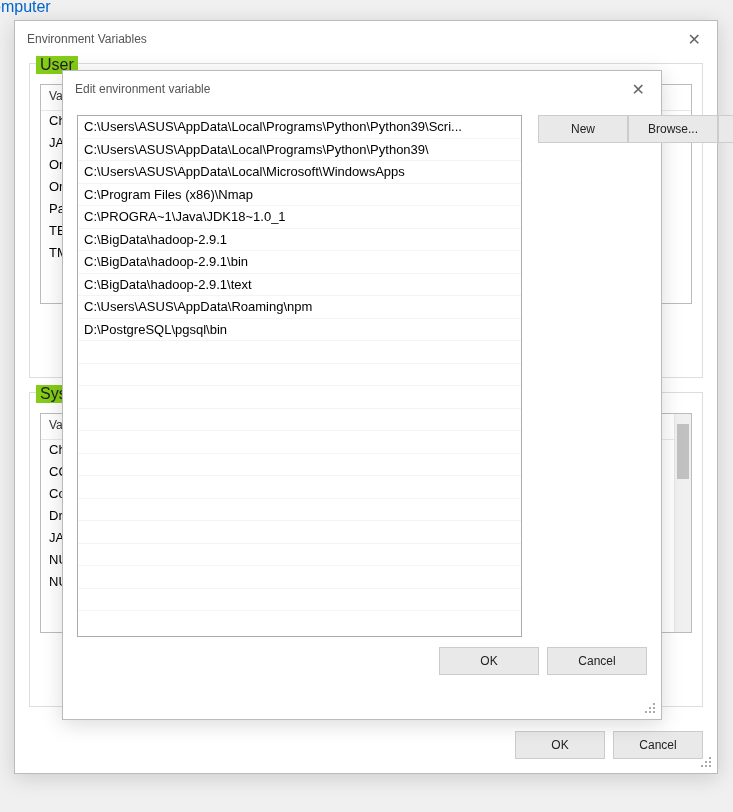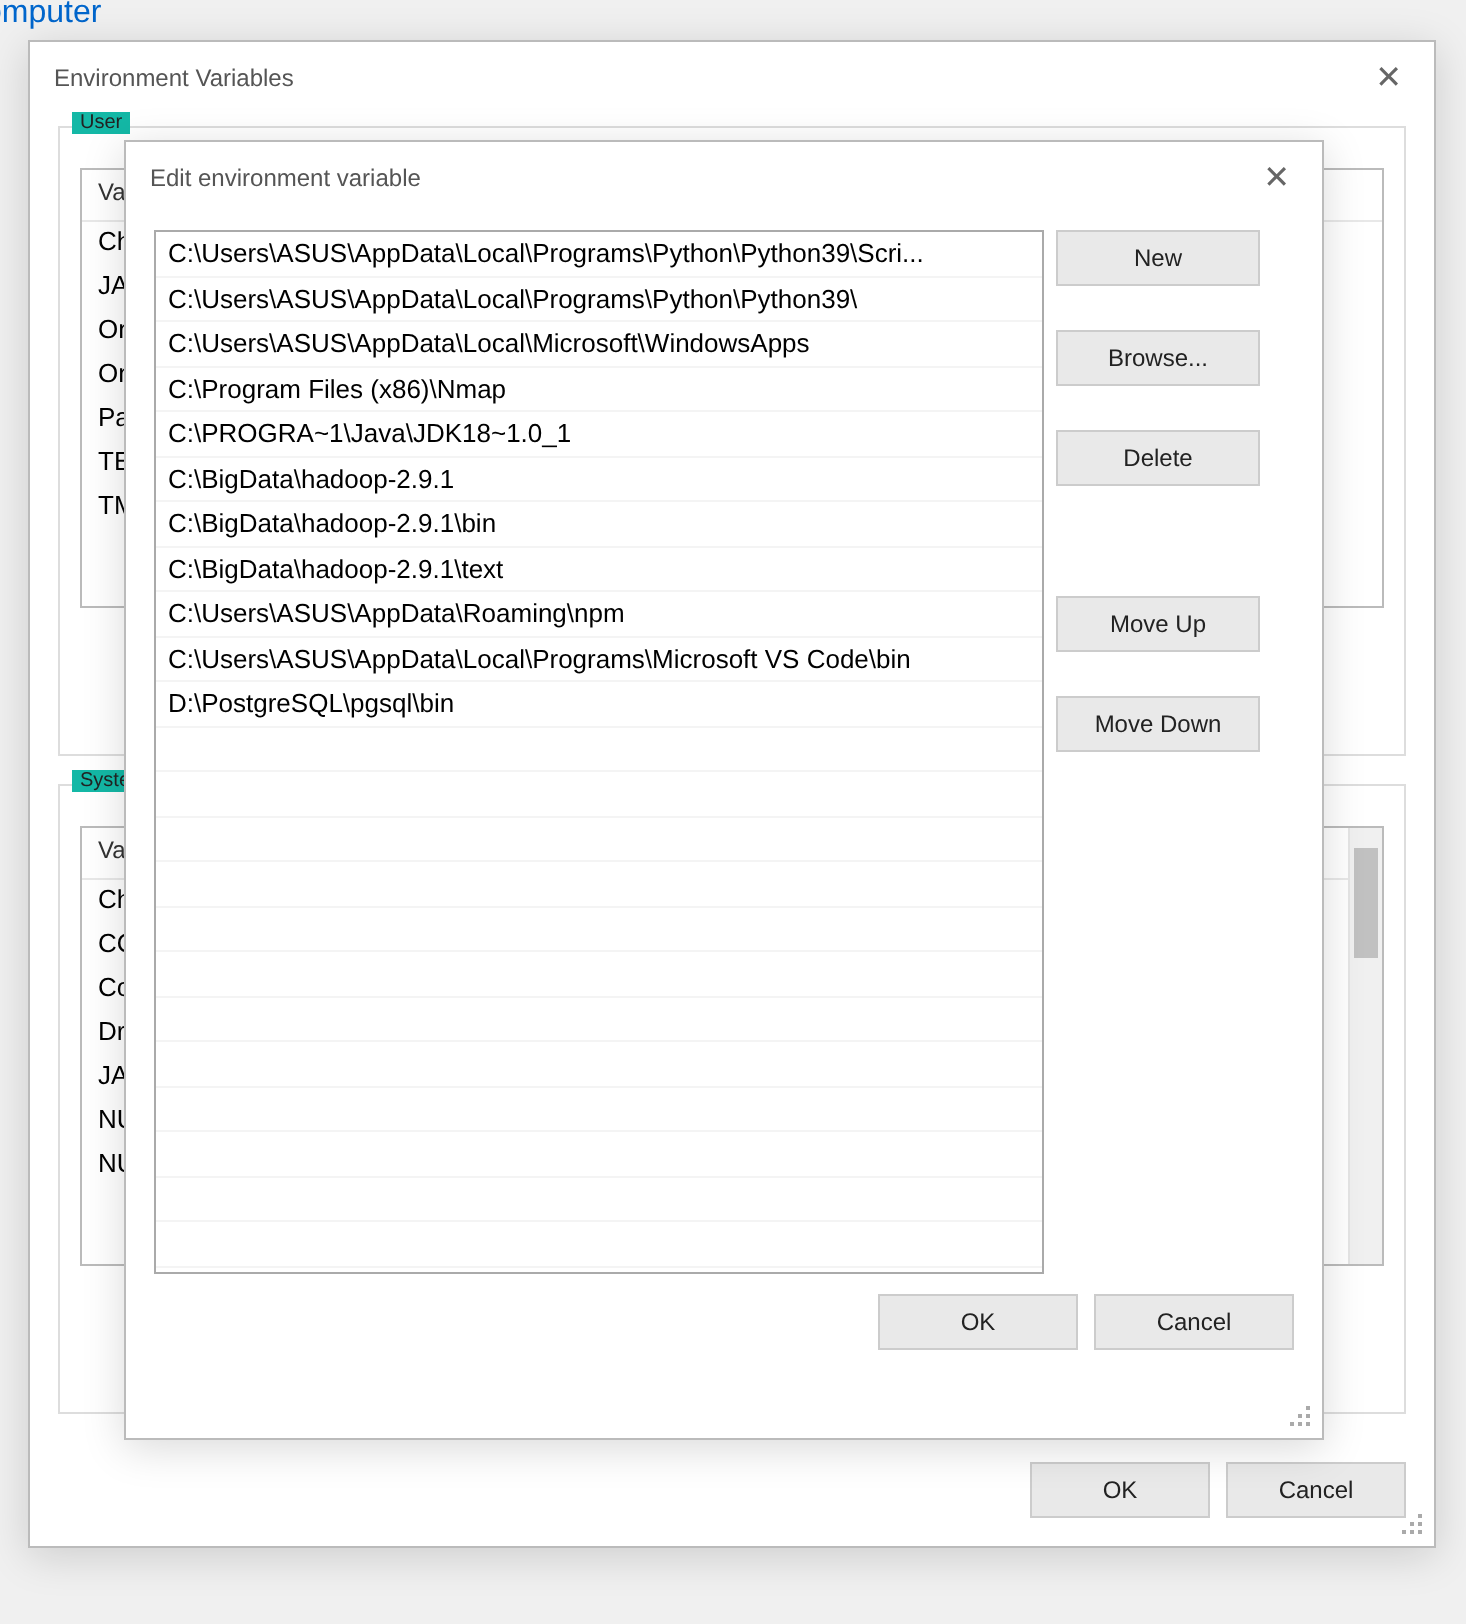--- a/index.html
+++ b/index.html
@@ -53,23 +53,23 @@
     .groupbox {
       border: 1px solid #ddd;
       padding: 10px 10px 12px 10px;
       margin-bottom: 14px;
       position: relative;
     }
     .groupbox-label {
       position: absolute;
       top: -8px;
       left: 6px;
-      background: #14b8a6;
+      background: #84cc16;
       padding: 0 4px;
-      font-size: 10px;
+      font-size: 16px;
       color: #222;
     }
     .var-list {
       border: 1px solid #bbb;
       background: #fff;
       height: 200px;
       overflow: hidden;
       margin-top: 10px;
       font-size: 13px;
       position: relative;
@@ -166,42 +166,42 @@
       left: 62px;
       top: 70px;
       width: 600px;
       height: 650px;
     }
     #edit-dialog .dialog-body {
       padding: 12px 14px 14px 14px;
     }
     .edit-layout {
       display: flex;
-      gap: 6px;
+      gap: 16px;
       align-items: flex-start;
     }
     .path-list {
       border: 1px solid #aaa;
       background: #fff;
       width: 445px;
       height: 522px;
       overflow: hidden;
     }
     .path-list .path-item {
       padding: 3px 6px;
       height: 22.5px;
       font-size: 13px;
       white-space: nowrap;
       overflow: hidden;
       text-overflow: ellipsis;
       border-bottom: 1px solid #f4f4f4;
     }
     .side-buttons {
       display: flex;
-      flex-direction: column;
+      flex-direction: row;
       width: 102px;
     }
     .side-buttons .btn {
       width: 102px;
       margin-bottom: 22px;
     }
     .side-buttons .gap-big {
       margin-bottom: 50px;
     }
     #edit-dialog .btn-row {
@@ -324,21 +324,20 @@
       <div class="path-list">
         <div class="path-item">C:\Users\ASUS\AppData\Local\Programs\Python\Python39\Scri...</div>
         <div class="path-item">C:\Users\ASUS\AppData\Local\Programs\Python\Python39\</div>
         <div class="path-item">C:\Users\ASUS\AppData\Local\Microsoft\WindowsApps</div>
         <div class="path-item">C:\Program Files (x86)\Nmap</div>
         <div class="path-item">C:\PROGRA~1\Java\JDK18~1.0_1</div>
         <div class="path-item">C:\BigData\hadoop-2.9.1</div>
         <div class="path-item">C:\BigData\hadoop-2.9.1\bin</div>
         <div class="path-item">C:\BigData\hadoop-2.9.1\text</div>
         <div class="path-item">C:\Users\ASUS\AppData\Roaming\npm</div>
-        <div class="path-item">C:\Users\ASUS\AppData\Local\Programs\Microsoft VS Code\bin</div>
         <div class="path-item">D:\PostgreSQL\pgsql\bin</div>
         <div class="path-item"></div>
         <div class="path-item"></div>
         <div class="path-item"></div>
         <div class="path-item"></div>
         <div class="path-item"></div>
         <div class="path-item"></div>
         <div class="path-item"></div>
         <div class="path-item"></div>
         <div class="path-item"></div>

